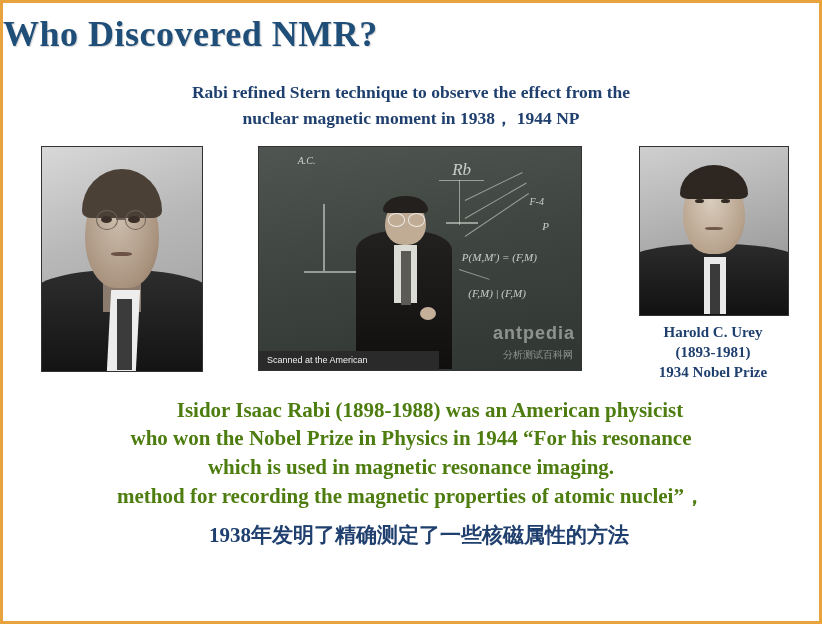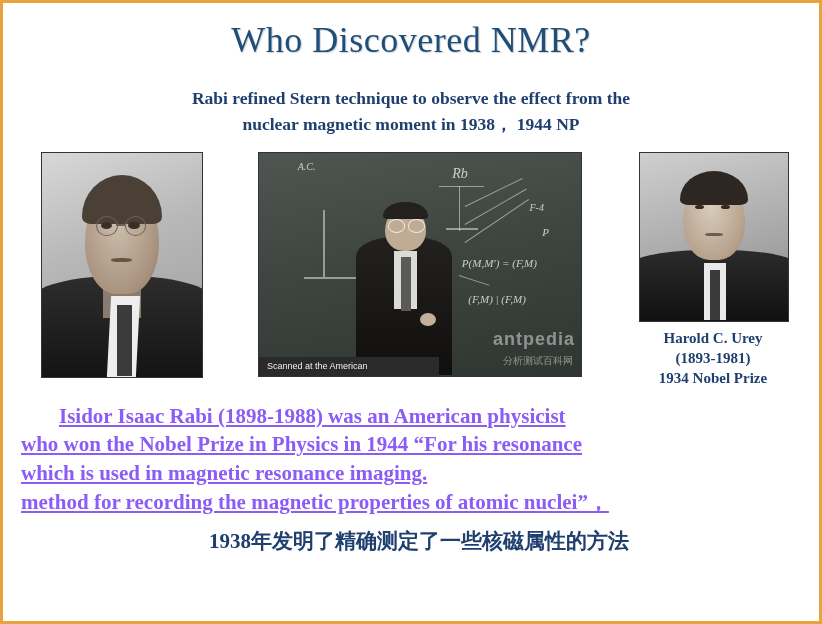--- a/index.html
+++ b/index.html
@@ -16,25 +16,25 @@
   #slide {
     position: relative;
     width: 822px;
     height: 624px;
     box-sizing: border-box;
     border: 3px solid #e8a33d;
     background: #ffffff;
     overflow: hidden;
   }
   .title {
-    text-align: center;
+    text-align: left;
     font-size: 36px;
-    font-weight: normal;
+    font-weight: bold;
     color: #1f4e79;
-    margin-top: 16px;
+    margin-top: 10px;
     letter-spacing: 0.5px;
     text-shadow: 1px 1px 1px rgba(120,120,120,0.35);
   }
   .subtitle {
     text-align: center;
     font-size: 17.5px;
     font-weight: bold;
     color: #1f3f6e;
     line-height: 1.5;
     margin-top: 24px;
@@ -77,24 +77,23 @@
     text-align: center;
     font-size: 15px;
     font-weight: bold;
     color: #1f3f6e;
     line-height: 1.35;
   }
   .body-text {
     margin: 10px 18px 0 18px;
     font-size: 21px;
     font-weight: bold;
-    color: #8b5cf6;
+    color: #4d7c0f;
     line-height: 1.38;
-    text-align: left;
-    text-decoration: underline;
+    text-align: center;
   }
   .body-text .indent {
     display: inline-block;
     width: 38px;
   }
   .chinese-line {
     margin-top: 10px;
     text-align: center;
     font-size: 21px;
     font-weight: bold;
@@ -354,21 +353,21 @@
       <div class="p1-glass r"></div>
       <div class="p1-bridge"></div>
       <div class="p1-eye l"></div>
       <div class="p1-eye r"></div>
       <div class="p1-mouth"></div>
     </div>
 
     <div class="photo photo-center">
       <div class="p2-board"></div>
 
-      <div class="p2-chalk" style="left:60%;top:6%;font-size:14px;">Rb</div>
+      <div class="p2-chalk" style="left:60%;top:6%;font-size:17px;">Rb</div>
       <div class="p2-chalk" style="left:12%;top:4%;font-size:10px;">A.C.</div>
       <div class="p2-chalk" style="left:84%;top:22%;font-size:10px;">F-4</div>
       <div class="p2-chalk" style="left:88%;top:33%;font-size:11px;">P</div>
       <div class="p2-chalk" style="left:63%;top:47%;font-size:11px;">P(M,M') = (F,M)</div>
       <div class="p2-chalk" style="left:65%;top:63%;font-size:11px;">(F,M) | (F,M)</div>
 
       <div class="p2-line" style="left:62%;top:15%;width:1.5px;height:20%;"></div>
       <div class="p2-line" style="left:56%;top:15%;width:14%;height:1.5px;"></div>
       <div class="p2-line" style="left:58%;top:34%;width:10%;height:1.5px;"></div>
       <div class="p2-line" style="left:20%;top:26%;width:1.4px;height:30%;"></div>

